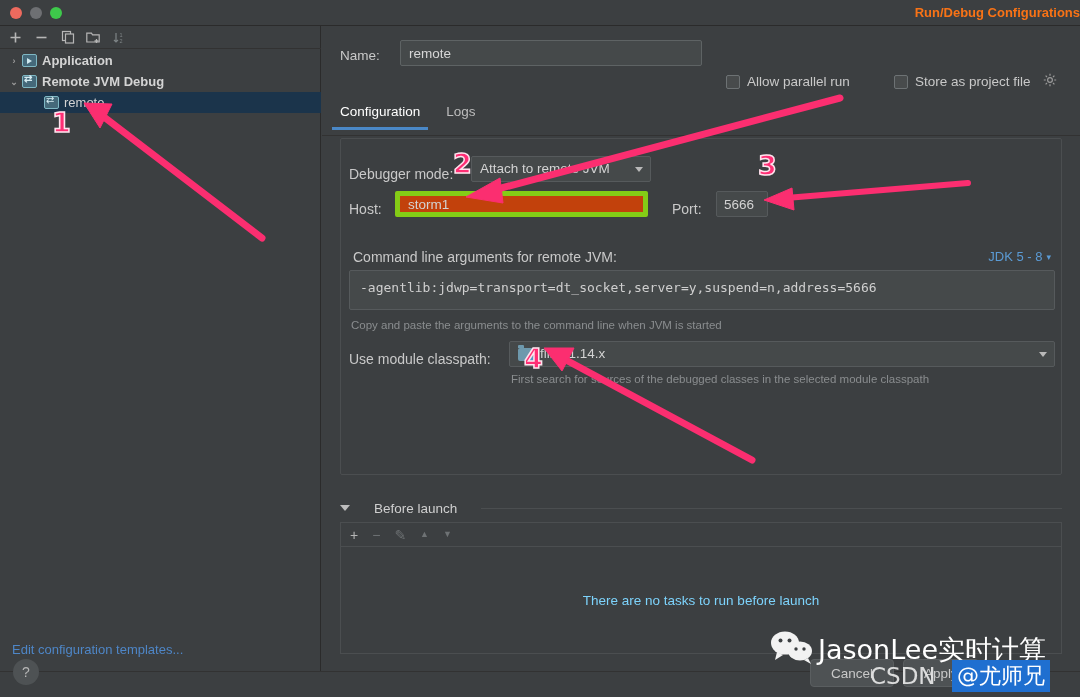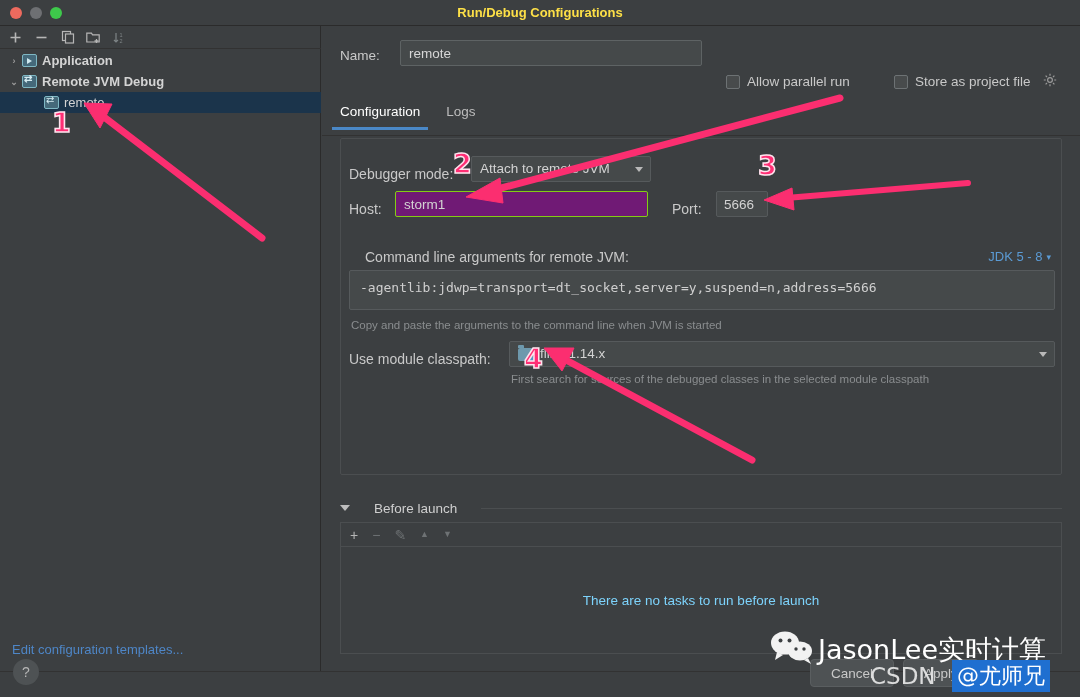--- a/index.html
+++ b/index.html
@@ -21,22 +21,22 @@
     background: #3c3f41;
     border-bottom: 1px solid #2b2b2b;
   }
   .traffic { position: absolute; top: 7px; display: flex; gap: 8px; left: 10px; }
   .dot { width: 12px; height: 12px; border-radius: 50%; }
   .dot.red { background: #ed6a5e; }
   .dot.yellow { background: #6e7073; }
   .dot.green { background: #3ec94b; }
   .title-text {
     position: absolute; left: 0; top: 0; width: 1080px; height: 26px;
-    line-height: 26px; text-align: center;
-    color: #fde047; font-size: 13px; font-weight: bold;
+    line-height: 26px; text-align: right;
+    color: #f97316; font-size: 13px; font-weight: bold;
   }
 
   
   .sidebar {
     position: absolute; left: 0; top: 26px; width: 321px; height: 645px;
     background: #3c3f41;
     border-right: 1px solid #2b2b2b;
   }
   .side-toolbar {
     position: absolute; left: 0; top: 0; width: 321px; height: 23px;
@@ -150,33 +150,33 @@
   .caret {
     position: absolute; right: 7px; top: 10px;
     width: 0; height: 0;
     border-left: 4.5px solid transparent; border-right: 4.5px solid transparent;
     border-top: 5px solid #b9b9b9;
   }
 
   .host-label { left: 8px; top: 62px; }
   .host-input {
     position: absolute; left: 54px; top: 52px; width: 253px; height: 26px;
-    background: #701a75; border: 1px solid #84cc16; border-radius: 2px;
+    background: #c2410c; border: 5px solid #84cc16; border-radius: 2px;
     color: #d3d3d3; font-size: 13.5px; line-height: 24px; padding: 0 8px;
     font-family: "Liberation Sans", sans-serif;
   }
   .port-label { left: 331px; top: 62px; }
   .port-input {
     position: absolute; left: 375px; top: 52px; width: 52px; height: 26px;
     background: #45494a; border: 1px solid #565a5c; border-radius: 2px;
     color: #d3d3d3; font-size: 13.5px; line-height: 24px; padding: 0 7px;
     font-family: "Liberation Sans", sans-serif;
   }
 
-  .cmd-label { left: 24px; top: 110px; }
+  .cmd-label { left: 12px; top: 110px; }
   .jdk-link {
     position: absolute; right: 10px; top: 110px;
     color: #5b9bd5; font-size: 13px; cursor: pointer;
   }
   .jdk-link .c {
     display: inline-block; margin-left: 4px; font-size: 9px;
     transform: translateY(-1px);
   }
   .cmd-area {
     position: absolute; left: 8px; top: 131px; width: 706px; height: 40px;

